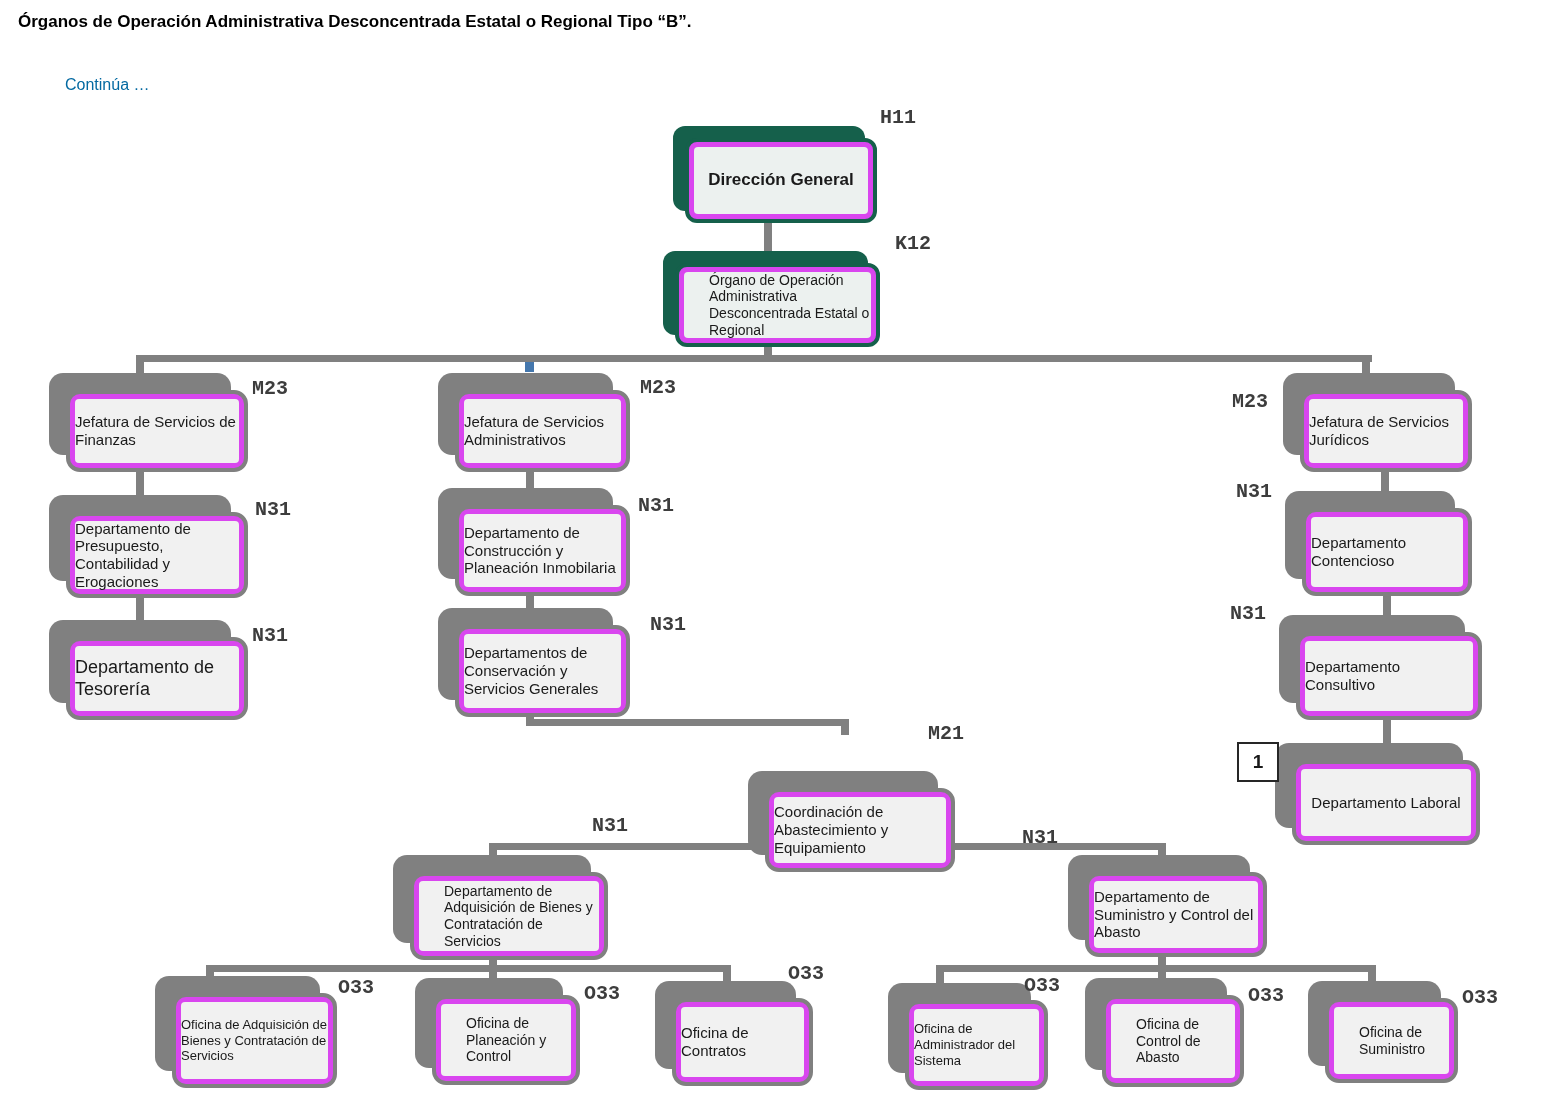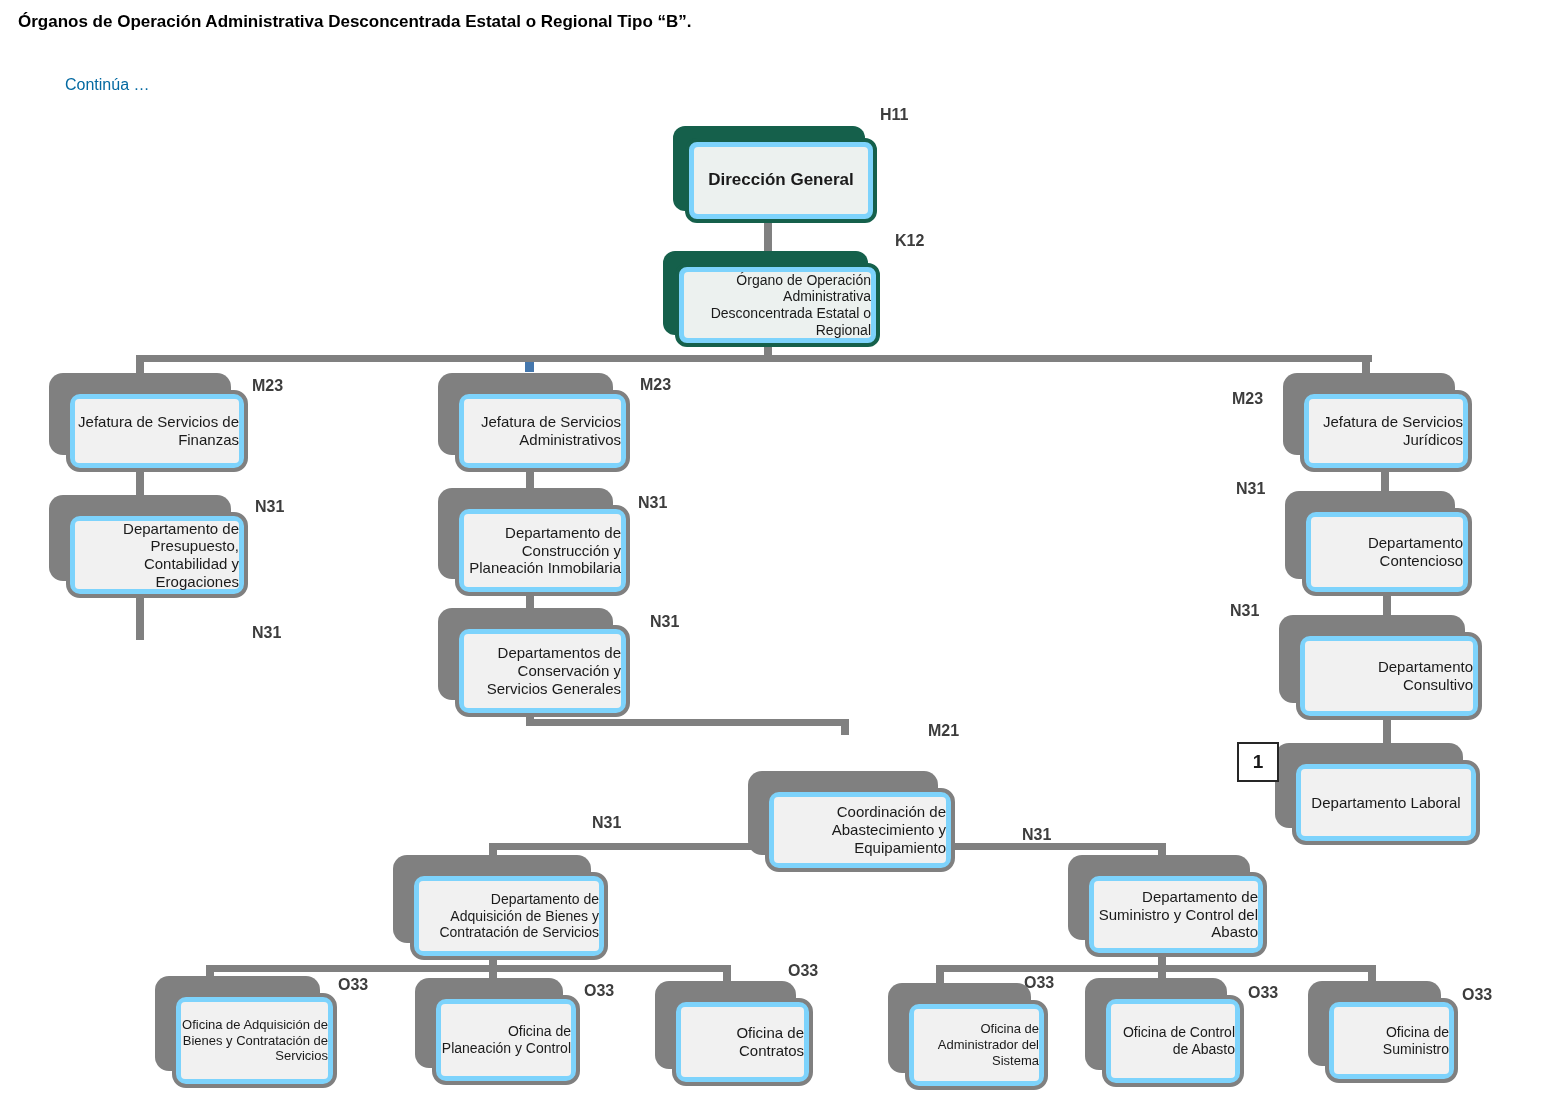--- a/index.html
+++ b/index.html
@@ -8,36 +8,36 @@
 
   .page-title{position:absolute;left:18px;top:12px;font-size:17px;font-weight:bold;color:#000;}
   .continua{position:absolute;left:65px;top:76px;font-size:16px;color:#0369a1;}
 
   .line{position:absolute;background:#808080;z-index:0;}
   .line.blue{background:#4477ad;}
 
   .node{position:absolute;z-index:2;}
   .node .shadow{position:absolute;left:-17px;top:-17px;width:100%;height:100%;
     background:#808080;border-radius:14px;z-index:0;}
-  .node .face{position:absolute;inset:0;background:#7dd3fc;border:4px solid #808080;
+  .node .face{position:absolute;inset:0;background:#d946ef;border:4px solid #808080;
     border-radius:14px;display:flex;align-items:center;justify-content:center;
-    text-align:right;z-index:1;}
+    text-align:left;z-index:1;}
   .node .face::before{content:"";position:absolute;inset:5px;background:#f1f1f1;border-radius:4px;}
   .node .txt{position:relative;z-index:1;font-size:15px;line-height:1.18;padding:2px 5px;color:#1a1a1a;}
 
   .node.green .shadow{left:-12px;top:-12px;background:#15604b;border-radius:12px;}
   .node.green .face{border-color:#15604b;border-radius:12px;}
   .node.green .face::before{background:#ecf1ef;}
 
   .fs13 .txt{font-size:13px;line-height:1.22;}
-  .fs14 .txt{font-size:14px;}
+  .fs14 .txt{font-size:14px;margin-left:25px;}
   .fs18 .txt{font-size:18px;}
   .boldtxt .txt{font-weight:bold;font-size:17px;}
 
-  .tag{position:absolute;font-size:16px;font-weight:bold;color:#3d3d3d;z-index:3;white-space:nowrap;}
+  .tag{position:absolute;font-size:20px;font-weight:bold;color:#3d3d3d;z-index:3;white-space:nowrap;font-family:Liberation Mono, monospace;}
 
   .note-box{position:absolute;width:38px;height:36px;background:#fff;border:2px solid #262626;
     display:flex;align-items:center;justify-content:center;font-size:19px;font-weight:bold;
     color:#1a1a1a;z-index:3;}
 </style>
 </head>
 <body>
 
 <div id="stage">
 
@@ -100,20 +100,26 @@
   <span class="tag" style="left:252px;top:377px;">M23</span>
 
   <div class="node" style="left:66px;top:512px;width:182px;height:86px;">
     <div class="shadow"></div>
     <div class="face">
         <span class="txt">Departamento de Presupuesto, Contabilidad y Erogaciones</span>
       </div>
   </div>
   <span class="tag" style="left:255px;top:498px;">N31</span>
 
+  <div class="node fs18" style="left:66px;top:637px;width:182px;height:83px;">
+    <div class="shadow"></div>
+    <div class="face">
+        <span class="txt">Departamento de Tesorería</span>
+      </div>
+  </div>
   <span class="tag" style="left:252px;top:624px;">N31</span>
 
   <div class="node" style="left:455px;top:390px;width:175px;height:82px;">
     <div class="shadow"></div>
     <div class="face">
         <span class="txt">Jefatura de Servicios Administrativos</span>
       </div>
   </div>
   <span class="tag" style="left:640px;top:376px;">M23</span>
 

